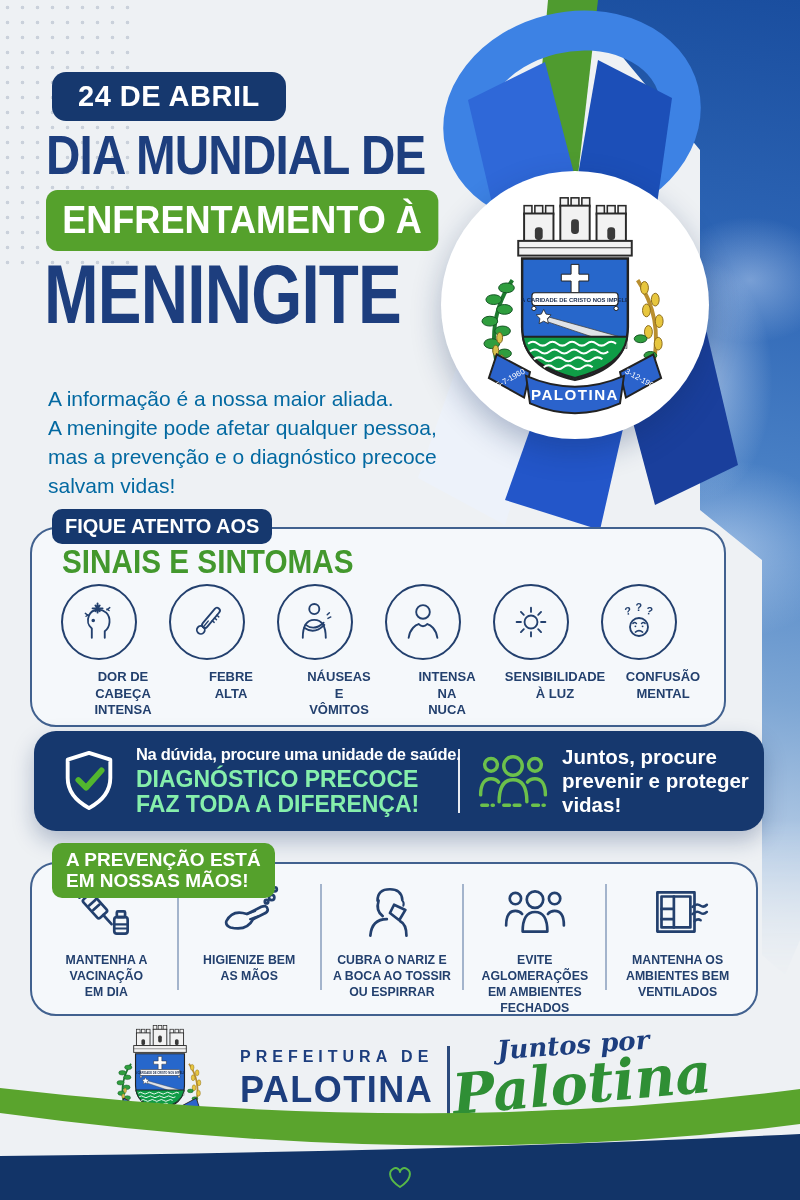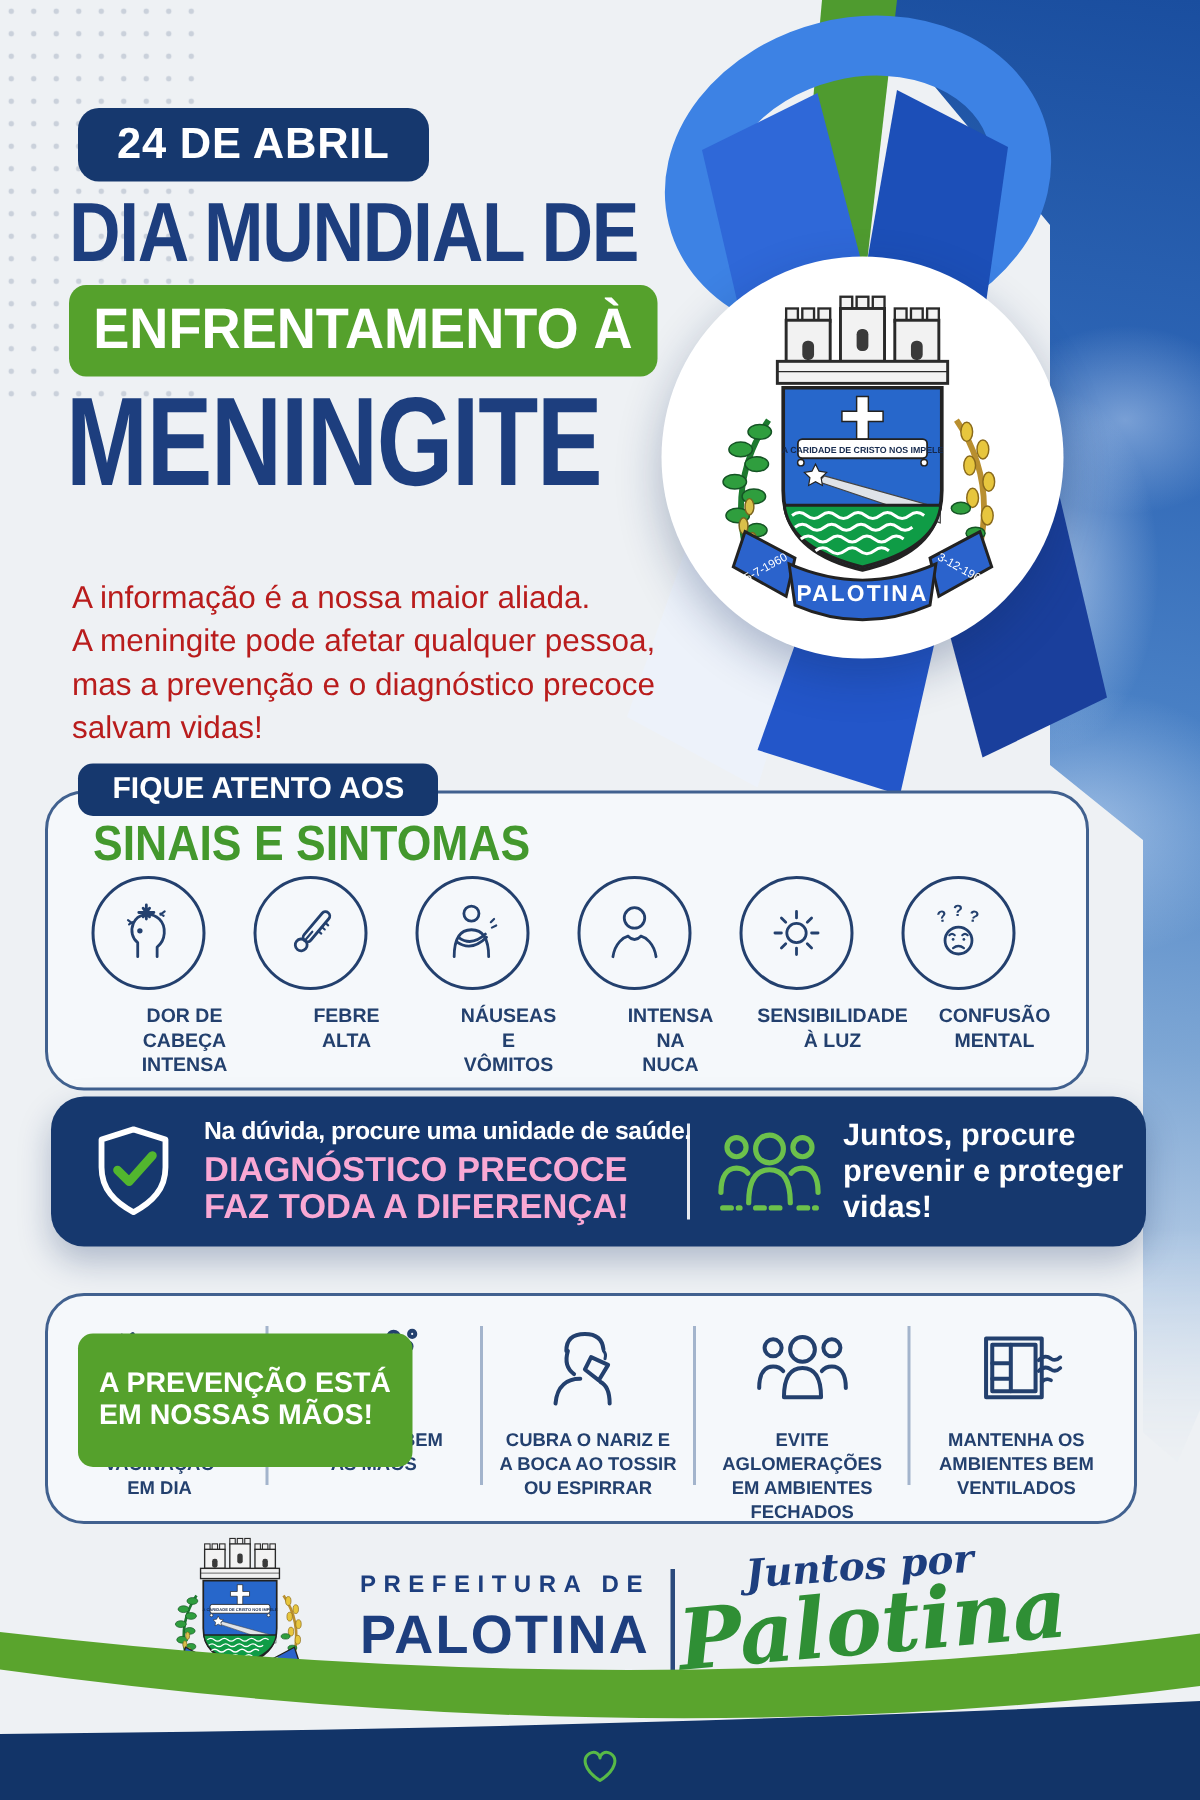--- a/index.html
+++ b/index.html
@@ -34,49 +34,49 @@
 
   
   .date-badge{left:52px;top:72px;background:#16386e;color:#fff;font-weight:bold;
     font-size:29px;padding:8px 26px;border-radius:14px;z-index:4;letter-spacing:.5px;}
   .title1{left:46px;top:122px;color:#1d3e7e;font-weight:bold;font-size:56px;z-index:4;
     transform:scaleX(.85);transform-origin:left;letter-spacing:-1px;}
   .title2{left:46px;top:190px;background:#55a12c;color:#fff;font-weight:bold;font-size:38px;
     padding:9px 17px;border-radius:12px;z-index:4;transform:scaleX(.95);transform-origin:left;}
   .title3{left:44px;top:246px;color:#1d3e7e;font-weight:bold;font-size:84px;z-index:4;
     transform:scaleX(.78);transform-origin:left;letter-spacing:-1px;}
-  .intro{left:48px;top:385px;color:#b91c1c;font-size:21px;line-height:1.38;z-index:4;}
+  .intro{left:48px;top:385px;color:#0369a1;font-size:21px;line-height:1.38;z-index:4;}
 
   
   .card{border:2px solid #41618f;border-radius:26px;background:#f5f8fb;z-index:4;}
   .sym-card{left:30px;top:527px;width:692px;height:196px;}
   .sym-badge{left:52px;top:509px;background:#16386e;color:#fff;font-weight:bold;
-    font-size:20px;padding:6px 23px;border-radius:10px;z-index:5;}
+    font-size:20px;padding:6px 13px;border-radius:10px;z-index:5;}
   .sym-head{left:62px;top:543px;color:#43982d;font-weight:bold;font-size:33px;z-index:5;
     transform:scaleX(.9);transform-origin:left;}
   .sym-row{left:44px;top:584px;width:664px;display:flex;z-index:5;}
   .sym-item{width:110px;margin-right:-2px;display:flex;flex-direction:column;align-items:center;}
   .icon-circle{width:72px;height:72px;border:2.4px solid #23406e;border-radius:50%;
     display:flex;align-items:center;justify-content:center;background:transparent;}
   .sym-label{margin-top:9px;color:#23406e;font-weight:bold;font-size:13px;line-height:1.28;text-align:center;margin-left:48px;}
 
   
   .banner{left:34px;top:731px;width:730px;height:100px;background:#16386e;border-radius:22px;
     z-index:4;display:flex;align-items:center;box-shadow:0 10px 22px rgba(16,42,96,.28);}
   .banner .shield{margin-left:24px;flex:0 0 auto;}
   .alert-left{margin-left:16px;width:318px;}
   .alert-note{color:#fff;font-size:16.5px;font-weight:bold;letter-spacing:-.3px;white-space:nowrap;}
-  .alert-hl{color:#f9a8d4;font-weight:bold;font-size:23px;line-height:1.1;margin-top:3px;}
+  .alert-hl{color:#86efac;font-weight:bold;font-size:23px;line-height:1.1;margin-top:3px;}
   .vdivider{width:2px;height:64px;background:rgba(255,255,255,.9);margin:0 16px 0 4px;}
   .alert-right{color:#fff;font-weight:bold;font-size:20.5px;line-height:1.16;margin-left:12px;}
 
   
   .prev-card{left:30px;top:862px;width:724px;height:150px;}
   .prev-badge{left:52px;top:843px;background:#55a12c;color:#fff;font-weight:bold;font-size:19px;
-    line-height:1.12;padding:23px 14px;border-radius:10px;z-index:5;margin-top:46px;}
+    line-height:1.12;padding:6px 14px;border-radius:10px;z-index:5;}
   .prev-row{left:36px;top:880px;width:712px;display:flex;align-items:flex-start;z-index:4;}
   .prev-item{flex:1 1 0;display:flex;flex-direction:column;align-items:center;}
   .prev-label{margin-top:7px;color:#23406e;font-weight:bold;font-size:12.3px;line-height:1.3;text-align:center;}
   .pvline{width:2px;height:106px;background:#a3b4cc;margin-top:4px;flex:0 0 auto;}
 
   
   .footer-crest{left:110px;top:1022px;z-index:4;}
   .org{left:240px;top:1048px;z-index:4;color:#1d3e7e;}
   .org-line1{font-size:16px;letter-spacing:5px;font-weight:bold;}
   .org-line2{font-size:36px;font-weight:bold;letter-spacing:1.5px;margin-top:3px;}

